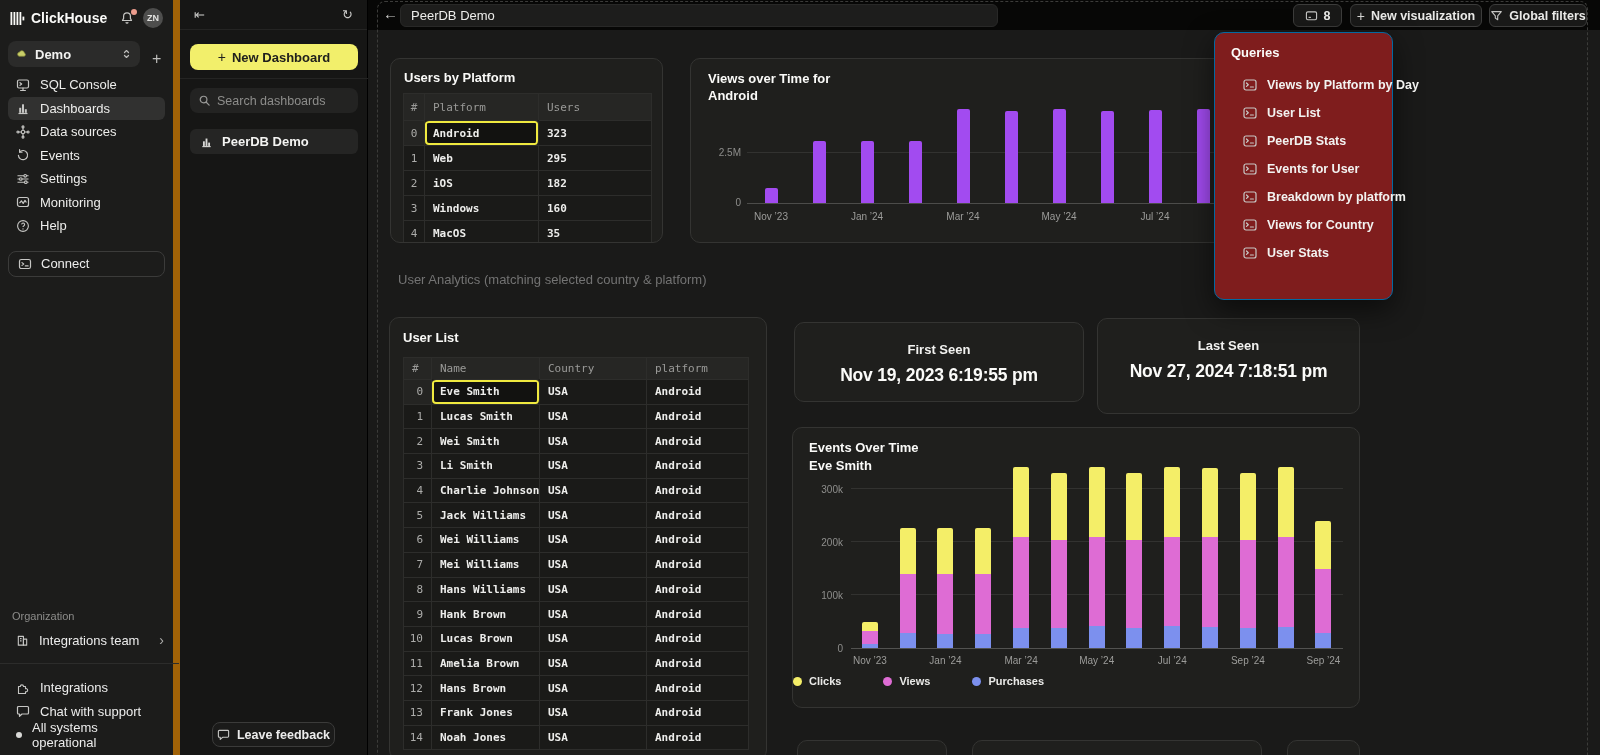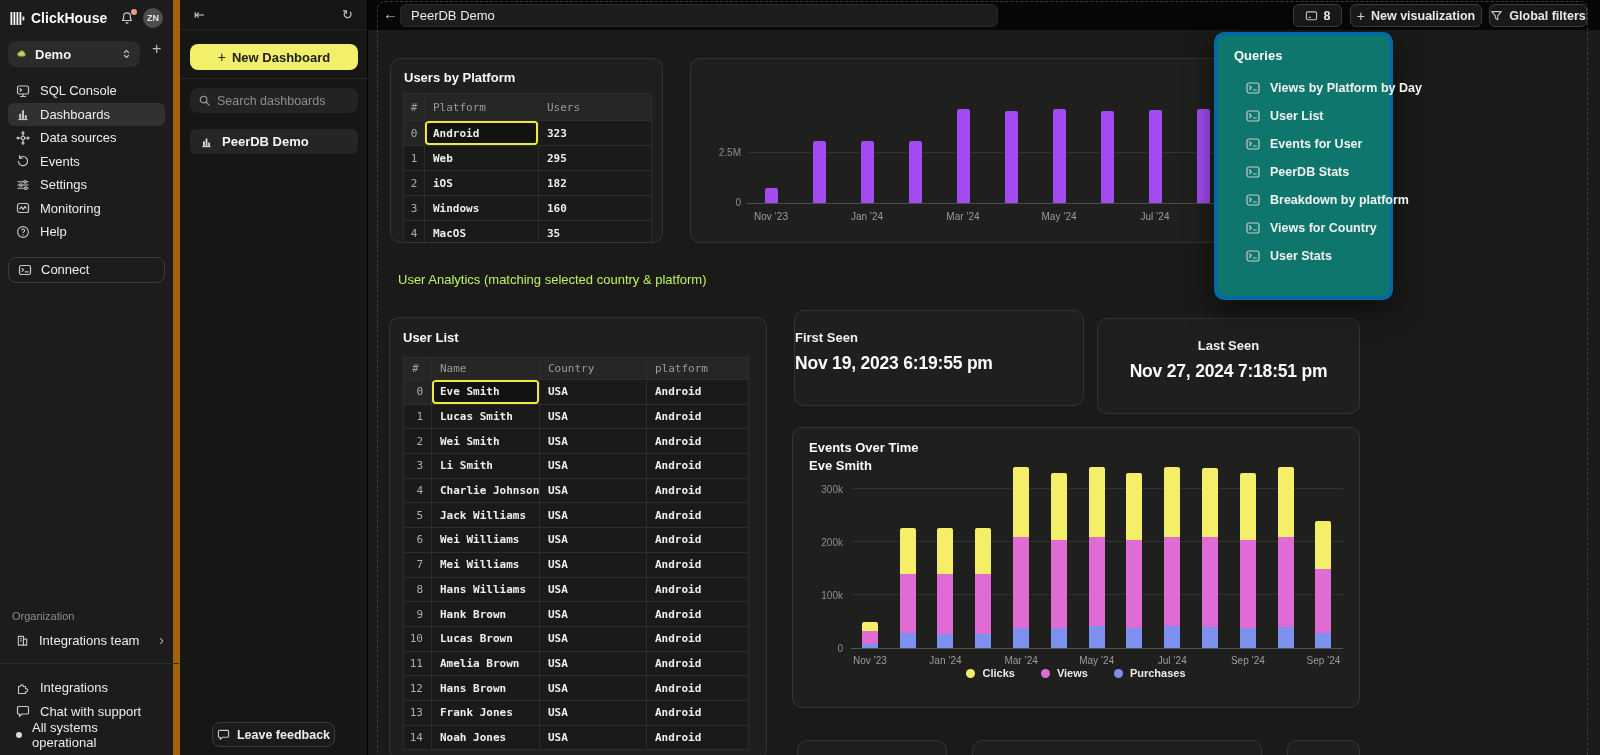--- a/index.html
+++ b/index.html
@@ -8,21 +8,21 @@
 svg{display:block}
 .ic{display:flex;align-items:center;justify-content:center;color:#c6c6c4}
 
 
 #sidebar{position:absolute;left:0;top:0;width:180px;height:755px;background:#1c1c1b;border-right:7px solid #a16207}
 .logo-row{display:flex;align-items:center;padding:8px 10px 4px 10px}
 .brand{font-size:14px;font-weight:700;margin-left:6px;flex:1;color:#fafaf8}
 .bell{position:relative;margin-right:9px}
 .bell-dot{position:absolute;top:-2px;right:-3px;width:6px;height:6px;border-radius:50%;background:#ec9c8d}
 .avatar{width:20px;height:20px;border-radius:50%;background:#4e4e4d;color:#e3e3e1;font-size:9px;font-weight:700;display:flex;align-items:center;justify-content:center}
-.ws-row{display:flex;align-items:flex-start;margin:9px 8px 6px 8px}
+.ws-row{display:flex;align-items:flex-end;margin:9px 8px 0 8px}
 .ws-select{width:132px;height:26px;background:#2b2b2a;border-radius:8px;display:flex;align-items:center;gap:7px;padding:0 8px}
 .ws-name{font-size:13px;font-weight:600;flex:1;color:#f2f2f0}
 .ws-plus{margin-left:12px;color:#bdbdbb;font-size:16px;line-height:1;cursor:default}
 .nav{padding:6px 8px 0 8px}
 .nav-item{display:flex;align-items:center;gap:10px;height:23.5px;padding:0 8px;border-radius:6px;font-size:13px;font-weight:500;color:#ededeb}
 .nav-item.active{background:#313130}
 .connect{margin:13px 8px 0 8px;height:26px;border:1px solid #3b3b3a;border-radius:8px;display:flex;align-items:center;gap:9px;padding:0 9px;font-size:13px;font-weight:500}
 .org-label{position:absolute;left:12px;top:610px;font-size:11px;color:#8c8c8a}
 .team-row{position:absolute;left:8px;top:628px;width:164px;height:24px;display:flex;align-items:center;gap:10px;padding:0 8px;font-size:13px;font-weight:500}
 .team-chev{margin-left:auto;color:#aeaeac;font-size:14px}
@@ -66,21 +66,21 @@
 #p-views .p-title{position:absolute;left:17px;top:11px;width:150px;line-height:17px}
 #views-plot{position:absolute;left:56px;top:45px;width:480px;height:100px;border-bottom:1px solid #4c4c4a}
 #views-bars{position:absolute;left:0;bottom:0;width:100%;height:100%;display:flex;align-items:flex-end}
 .v-slot{width:48px;height:100%;display:flex;align-items:flex-end;justify-content:center}
 .v-bar{width:13px;background:#a24bf0;border-radius:2px 2px 0 0}
 .gridline{position:absolute;left:0;width:100%;height:1px;background:#323230}
 #views-xlab{position:absolute;left:56px;top:152px;width:480px;display:flex}
 .x-lab{width:48px;text-align:center;font-size:10px;color:#9c9c9a;white-space:nowrap}
 .yl{position:absolute;width:36px;text-align:right;font-size:10px;color:#8e8e8c}
 
-#analytics-label{position:absolute;left:398px;top:272px;font-size:13px;font-weight:500;color:#bef264}
+#analytics-label{position:absolute;left:398px;top:272px;font-size:13px;font-weight:500;color:#737373}
 
 #p-userlist{left:389px;top:317px;width:378px;height:443px;overflow:hidden}
 #p-userlist .p-title{position:absolute;left:13px;top:12px}
 #tbl-userlist{position:absolute;left:13px;top:39px;width:346px;border:1px solid #2d2d2b;overflow:hidden}
 
 .trow{display:flex}
 .tc{display:flex;align-items:center;padding:0 8px;border-right:1px solid #2d2d2b;border-top:1px solid #2d2d2b;font-family:"DejaVu Sans Mono",monospace;font-size:11px;background:#1a1a18;color:#ededeb;font-weight:700;white-space:nowrap;overflow:hidden}
 .trow:first-child .tc{border-top:none}
 .trow .tc:last-child{border-right:none}
 .tc.th{background:#262624;color:#9a9a98;font-weight:400}
@@ -92,43 +92,43 @@
 #tbl-users .c0{width:21px;justify-content:center;padding:0 2px}
 #tbl-users .c1{width:114px}
 #tbl-users .c2{flex:1}
 #tbl-userlist .tc{height:24.7px}
 #tbl-userlist .th{height:21px}
 #tbl-userlist .c0{width:28px}
 #tbl-userlist .c1{width:108px}
 #tbl-userlist .c2{width:107px}
 #tbl-userlist .c3{flex:1}
 
-#p-first{left:794px;top:310px;width:290px;height:96px;text-align:left}
+#p-first{left:794px;top:322px;width:290px;height:80px;text-align:center}
 #p-last{left:1097px;top:318px;width:263px;height:96px;text-align:center}
 .seen-label{margin-top:19px;font-size:13px;font-weight:600;color:#f2f2f0}
 .seen-value{margin-top:8px;font-size:17.5px;font-weight:700;color:#fbfbf9;letter-spacing:-.2px}
 
 #p-events{left:792px;top:427px;width:568px;height:281px;overflow:hidden}
 #p-events .p-title{position:absolute;left:16px;top:12px}
 #p-events .p-subtitle{position:absolute;left:16px;top:30px;font-size:13px;font-weight:700;color:#fafaf8}
 #events-plot{position:absolute;left:58px;top:40px;width:492px;height:181px;border-bottom:1px solid #525250}
 #events-bars{position:absolute;left:0;bottom:0;width:100%;height:100%;display:flex;align-items:flex-end}
 .e-slot{width:37.8px;height:100%;display:flex;align-items:flex-end;justify-content:center}
 .e-stack{width:16px;display:flex;flex-direction:column-reverse}
 .e-seg{width:16px}
 #events-xlab{position:absolute;left:58px;top:227px;width:492px;display:flex}
 #events-xlab .x-lab{width:37.8px}
-#events-legend{position:absolute;left:0;top:239px;width:100%;display:flex;justify-content:center;gap:26px}
+#events-legend{position:absolute;left:0;top:247px;width:100%;display:flex;gap:42px}
 .leg-item{display:flex;align-items:center;gap:7px;font-size:11px;font-weight:700;color:#eaeae8}
 .leg-dot{width:9px;height:9px;border-radius:50%}
 
 .stub{position:absolute;top:740px;height:40px;background:#1f1f1d;border:1px solid #343432;border-radius:10px}
 
 
-#queries{position:absolute;left:1214px;top:32px;width:179px;height:268px;background:#0f766e;border:4px solid #0369a1;border-radius:10px;box-shadow:0 10px 28px rgba(0,0,0,.55);z-index:20}
+#queries{position:absolute;left:1214px;top:32px;width:179px;height:268px;background:#7f1d1d;border:1px solid #0369a1;border-radius:10px;box-shadow:0 10px 28px rgba(0,0,0,.55);z-index:20}
 .q-title{position:absolute;left:16px;top:12px;font-size:13px;font-weight:700;color:#fbfbf9}
 .q-list{position:absolute;left:0;top:38px;width:100%}
 .q-item{display:flex;align-items:center;gap:10px;height:28px;padding:0 8px 0 28px;font-size:12.5px;font-weight:600;color:#f2f2f0;white-space:nowrap}
 </style>
 </head>
 <body>
 
 <div id="sidebar">
   <div class="logo-row">
     <span class="ic">
@@ -398,20 +398,21 @@
       </div>
       <div class="trow">
         <div class="tc c0 num">4</div>
         <div class="tc c1">MacOS</div>
         <div class="tc c2">35</div>
       </div>
     </div>
 </div>
 
 <div class="panel" id="p-views">
+  <div class="p-title">Views over Time for Android</div>
   <div class="yl" style="left:14px;top:88px">2.5M</div>
   <div class="yl" style="left:14px;top:138px">0</div>
   <div id="views-plot">
     <div class="gridline" style="bottom:50px"></div>
     <div id="views-bars">
         <div class="v-slot">
           <div class="v-bar" style="height: 15px; background: rgb(162, 75, 240);"></div>
         </div>
         <div class="v-slot">
           <div class="v-bar" style="height: 62px; background: rgb(162, 75, 240);"></div>
@@ -730,30 +731,30 @@
         </span>
         <span>User List</span>
       </div>
       <div class="q-item">
         <span class="ic">
           <svg width="14" height="12" viewBox="0 0 14 12" fill="none" stroke="#c9c9c7" stroke-width="1.2" stroke-linecap="round" stroke-linejoin="round">
             <rect x="1" y="1" width="12" height="10" rx="2"></rect>
             <path d="M3.5 4l1.8 1.7L3.5 7.4M7.4 8h3"></path>
           </svg>
         </span>
-        <span>Events for User</span>
+        <span>PeerDB Stats</span>
       </div>
       <div class="q-item">
         <span class="ic">
           <svg width="14" height="12" viewBox="0 0 14 12" fill="none" stroke="#c9c9c7" stroke-width="1.2" stroke-linecap="round" stroke-linejoin="round">
             <rect x="1" y="1" width="12" height="10" rx="2"></rect>
             <path d="M3.5 4l1.8 1.7L3.5 7.4M7.4 8h3"></path>
           </svg>
         </span>
-        <span>PeerDB Stats</span>
+        <span>Events for User</span>
       </div>
       <div class="q-item">
         <span class="ic">
           <svg width="14" height="12" viewBox="0 0 14 12" fill="none" stroke="#c9c9c7" stroke-width="1.2" stroke-linecap="round" stroke-linejoin="round">
             <rect x="1" y="1" width="12" height="10" rx="2"></rect>
             <path d="M3.5 4l1.8 1.7L3.5 7.4M7.4 8h3"></path>
           </svg>
         </span>
         <span>Breakdown by platform</span>
       </div>

